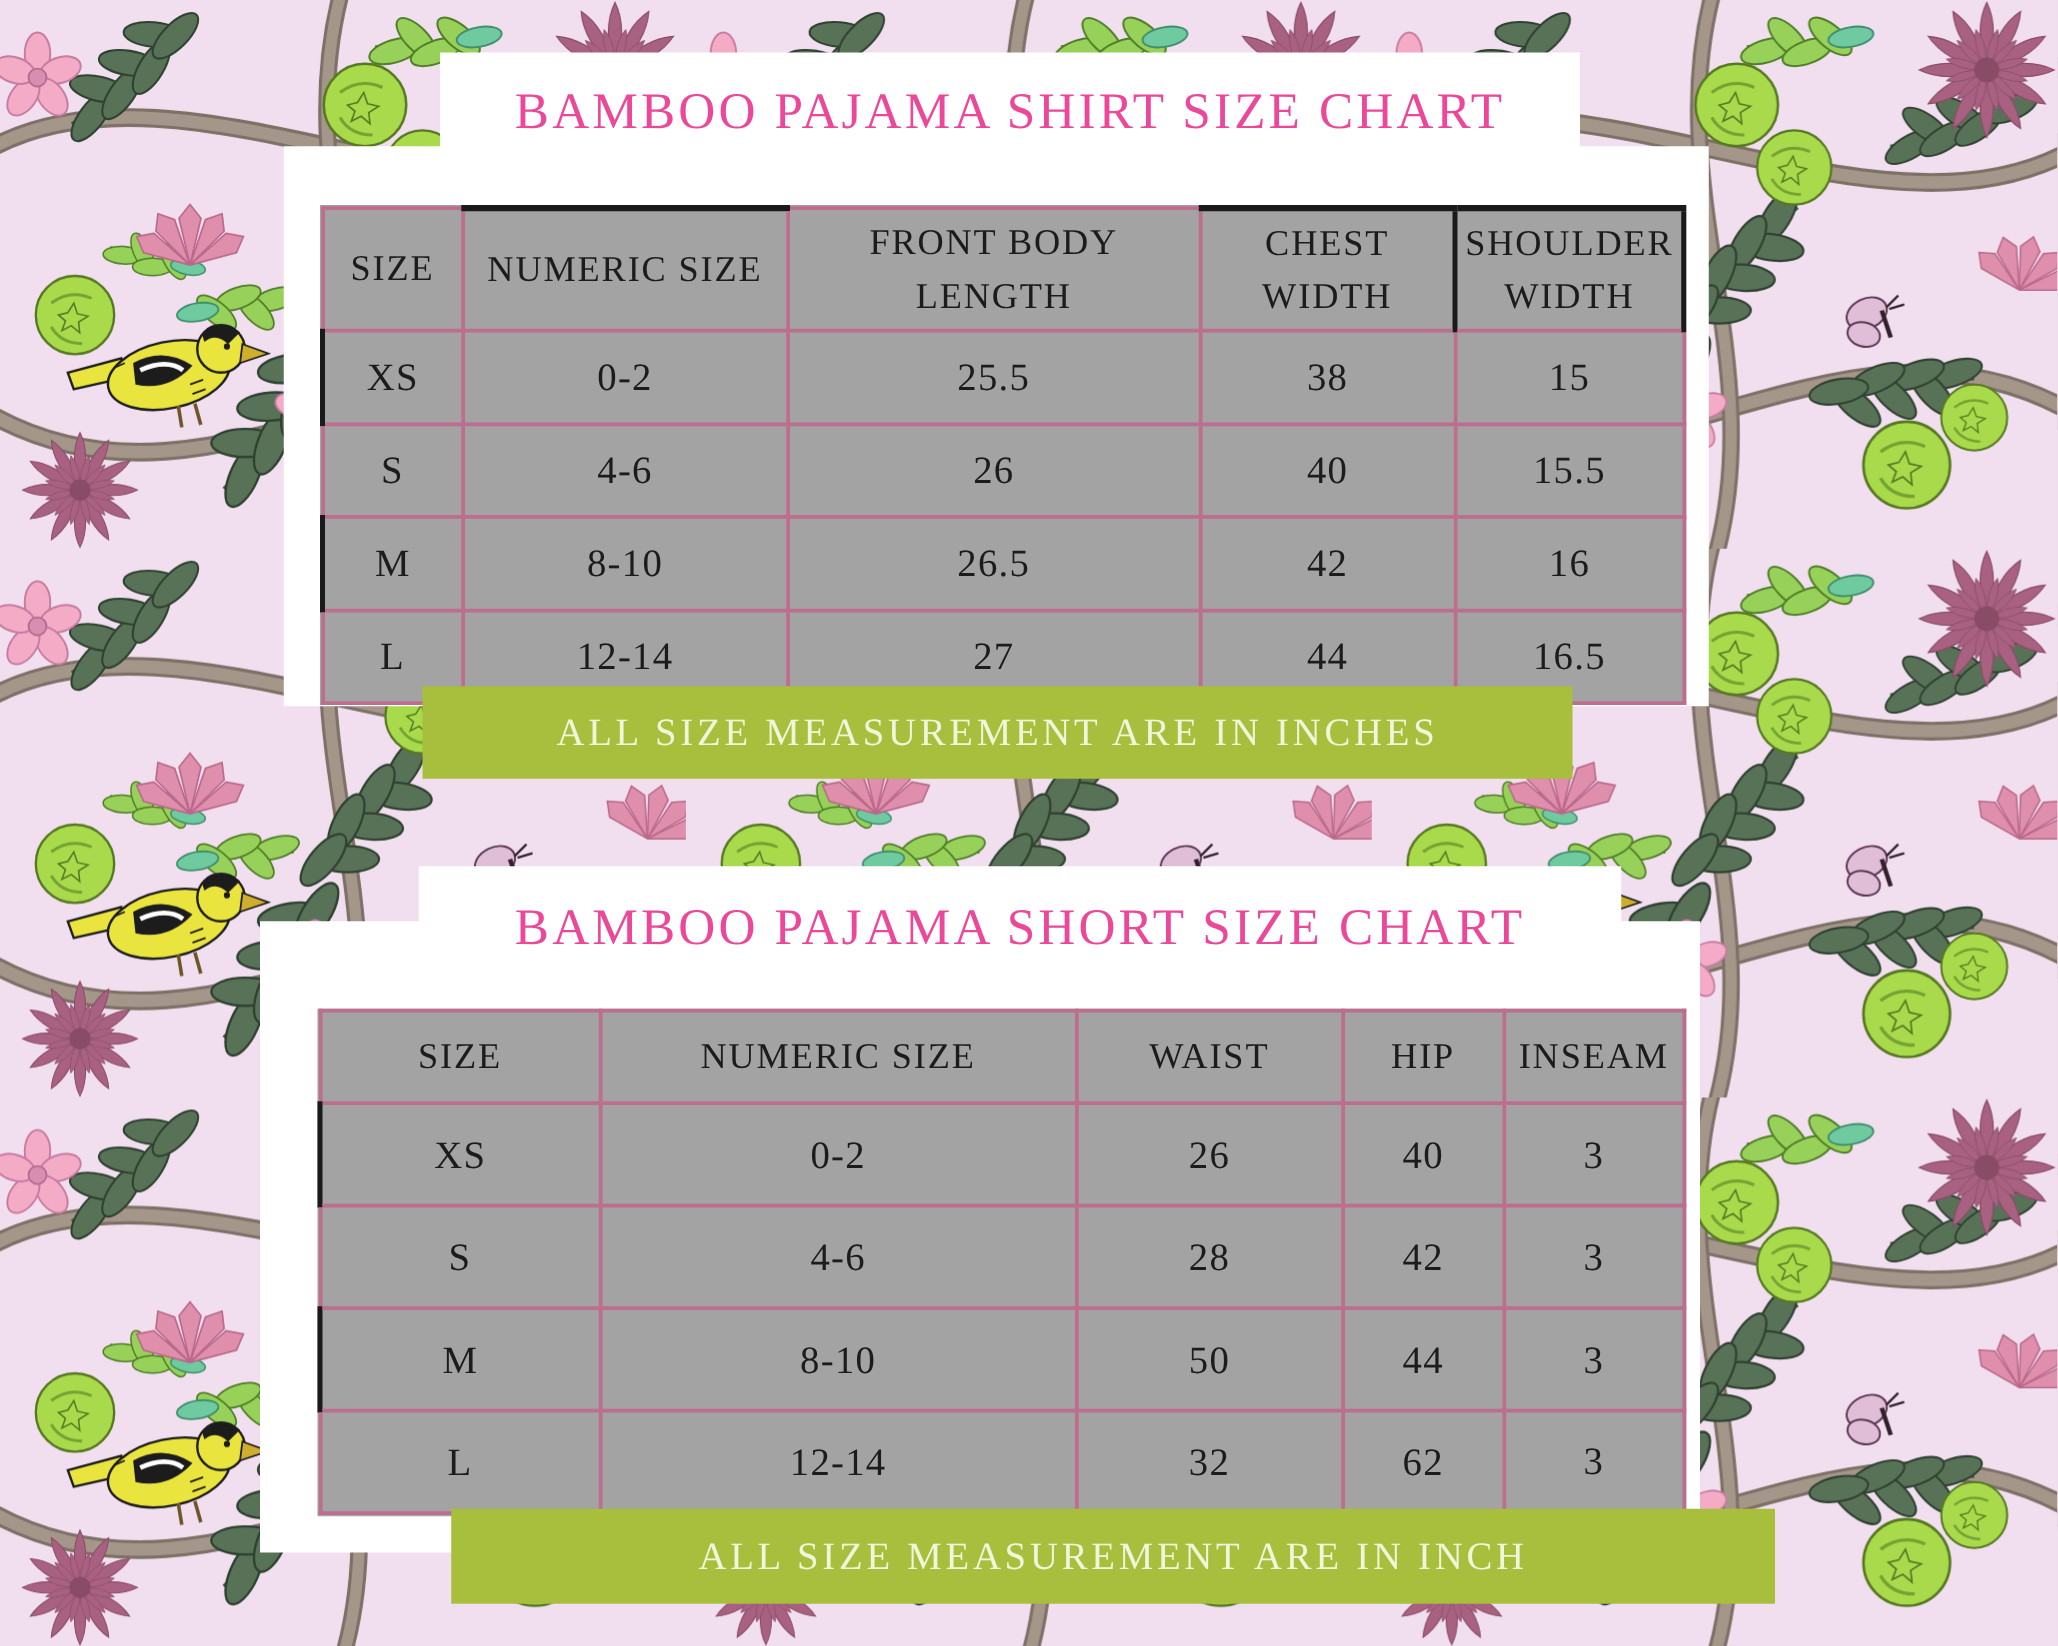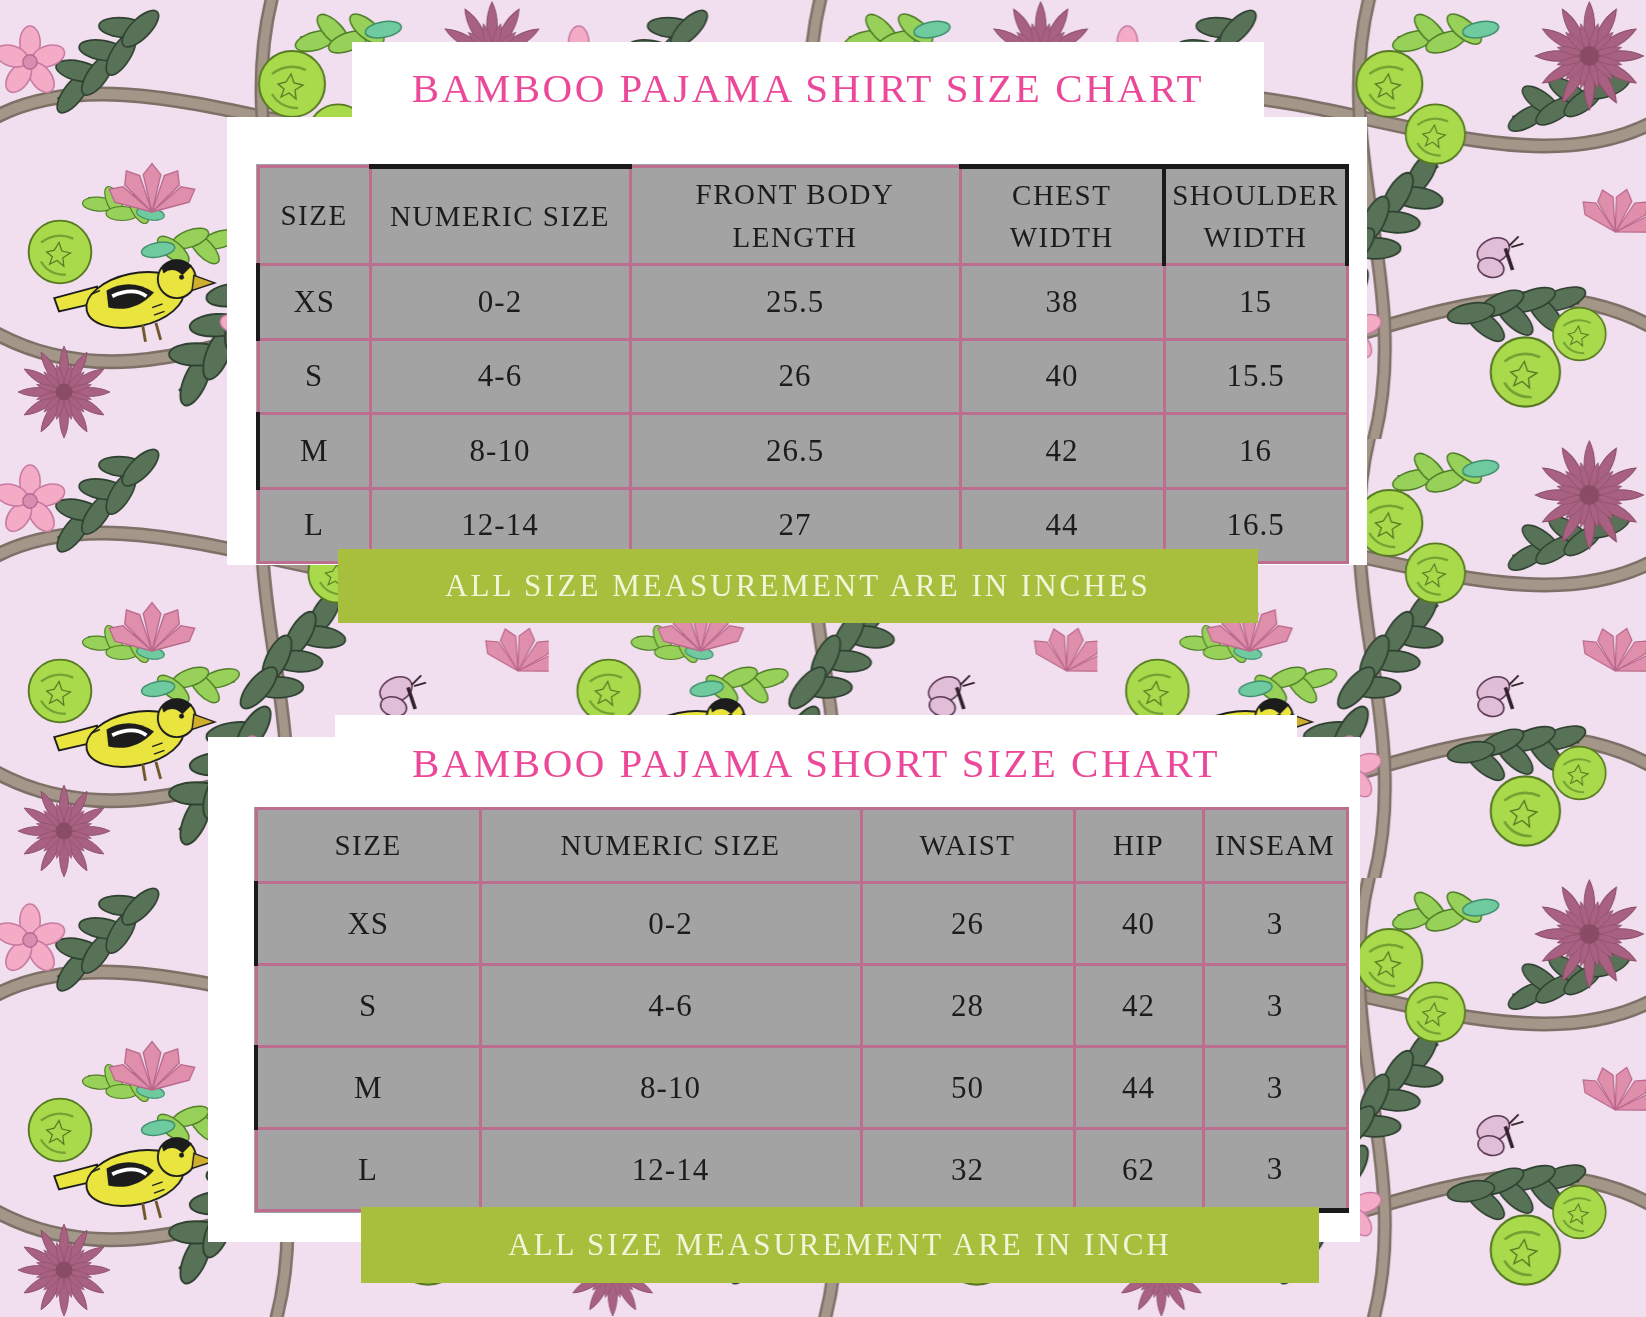--- a/index.html
+++ b/index.html
@@ -5,21 +5,21 @@
   html,body{margin:0;padding:0;background:#e9d5e6;}
   .stage{position:relative;width:1646px;height:1317px;overflow:hidden;font-family:"Liberation Serif",serif;}
   .bg{position:absolute;left:0;top:0;}
 
   .card{position:absolute;background:#ffffff;z-index:10;}
   .title-card{position:absolute;background:#ffffff;z-index:15;display:flex;align-items:center;justify-content:center;}
   .title{margin:0;font-family:"Liberation Serif",serif;font-weight:normal;color:#ec4899;font-size:41px;letter-spacing:2.5px;white-space:nowrap;}
 
   #title-card-1{left:352px;top:42px;width:912px;height:92px;}
   #panel-1{left:227px;top:117px;width:1140px;height:448px;}
-  #title-card-2{left:335px;top:715px;width:962px;height:95px;}
+  #title-card-2{left:335px;top:693px;width:962px;height:95px;}
   #panel-2{left:208px;top:737px;width:1152px;height:505px;}
 
   table.szt{position:absolute;z-index:20;border-collapse:collapse;table-layout:fixed;background:#a3a3a3;}
   table.szt th,table.szt td{border:3px solid #bd6d8e;text-align:center;vertical-align:middle;color:#1c1c1c;padding:0;overflow:hidden;}
   table.szt thead th{font-weight:normal;font-size:29px;letter-spacing:1.5px;}
   table.szt td{font-size:31px;letter-spacing:1px;margin-top:36px;}
   .hw{display:block;margin:0 auto;line-height:1.45;}
 
   #table-1{left:256px;top:164px;width:1089px;}
   #table-1 thead tr{height:98px;}
@@ -34,21 +34,21 @@
   #table-1 tbody tr:nth-child(odd) td:first-child{border-left:4px solid #1a1a1a;}
 
   #table-2{left:254px;top:807px;width:1091px;}
   #table-2 thead tr{height:74px;}
   #table-2 tbody tr{height:82px;}
   #table-2 tbody tr:nth-child(odd) td:first-child{border-left:4px solid #1a1a1a;}
   #table-2 tbody tr:last-child td:last-child{border-bottom:5px solid #1a1a1a;}
 
   .banner{position:absolute;z-index:30;background:#a7bf3d;color:#f1f5da;display:flex;align-items:center;justify-content:center;font-size:31px;letter-spacing:3px;white-space:nowrap;}
   #banner-1{left:338px;top:549px;width:920px;height:74px;}
-  #banner-2{left:361px;top:1207px;width:958px;height:76px;}
+  #banner-2{left:361px;top:1207px;width:1059px;height:76px;}
 </style>
 </head>
 <body>
 
 <div class="stage">
 
   <svg class="bg" width="1646" height="1317" viewBox="0 0 1646 1317" aria-hidden="true">
     <defs>
       <g id="leafD">
           <ellipse rx="17" ry="7" fill="#587257" stroke="#2f4130" stroke-width="1.2"></ellipse>

